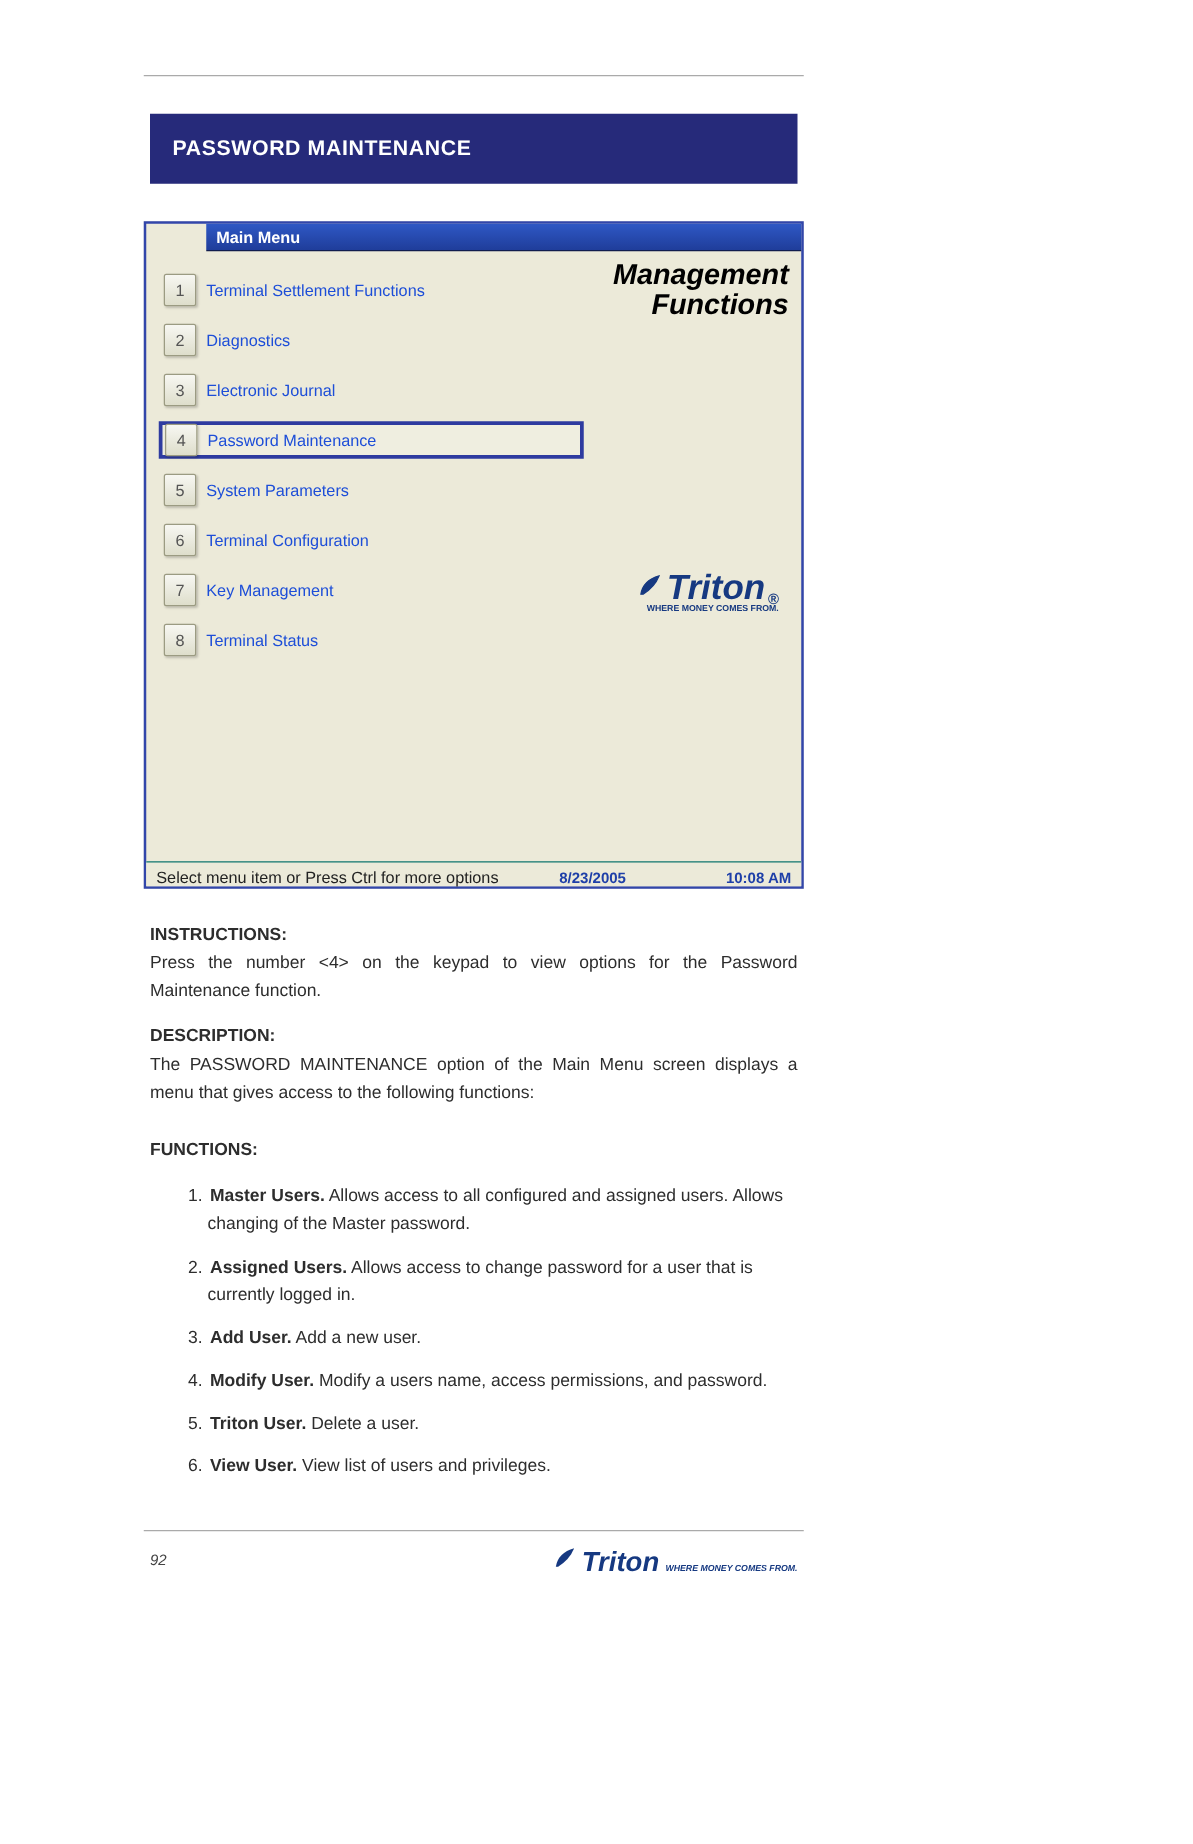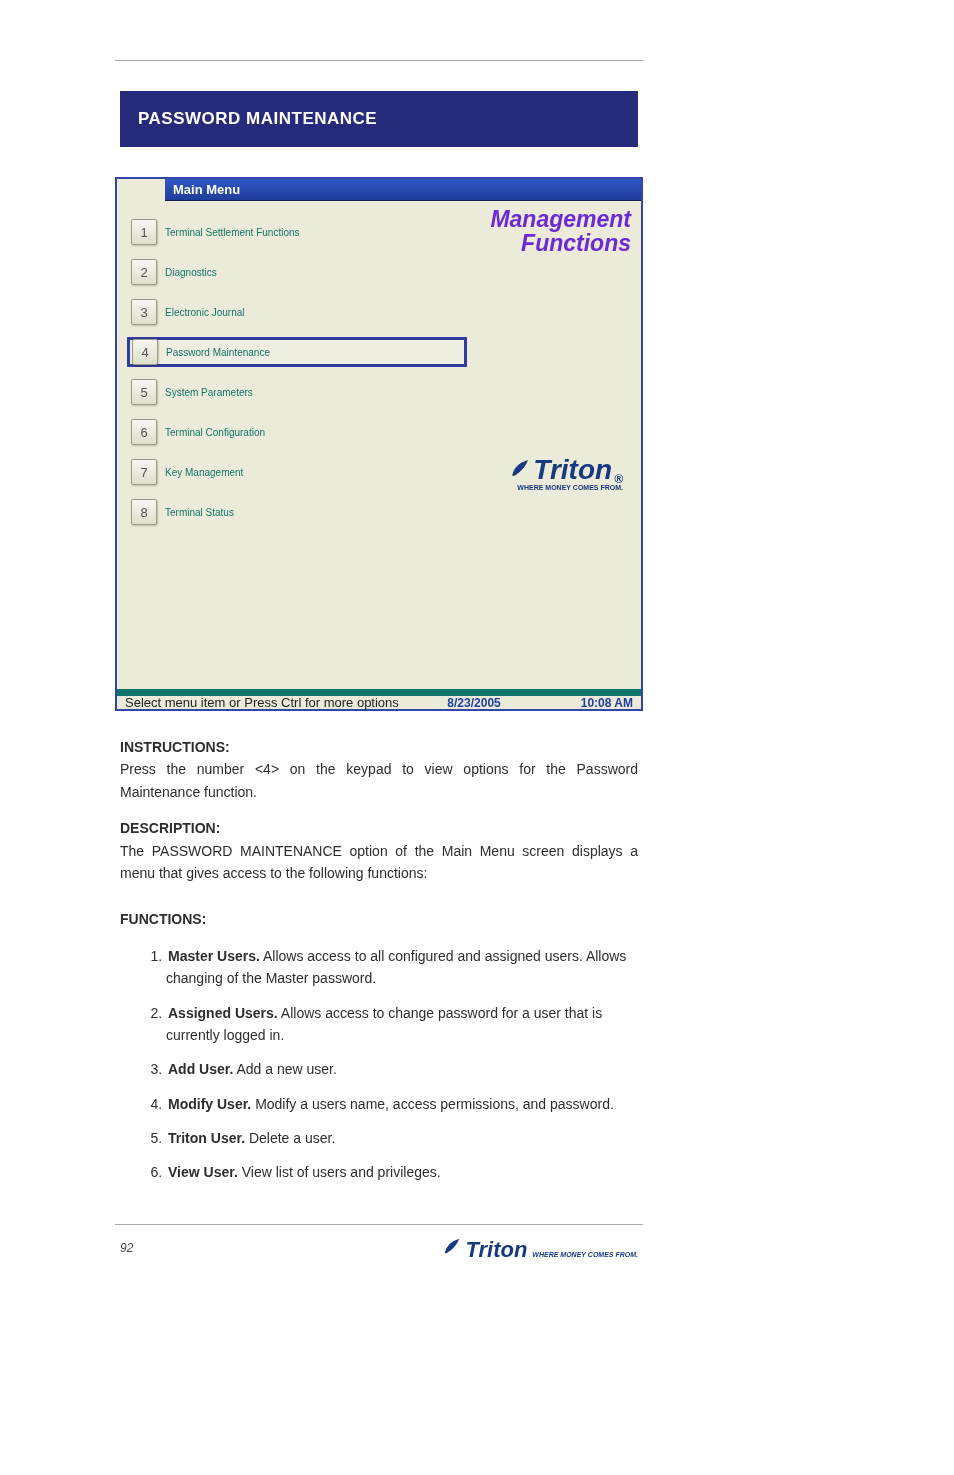--- a/index.html
+++ b/index.html
@@ -44,21 +44,21 @@
 
   .menu-area {
     position: relative;
     padding: 16px 10px 0 10px;
   }
 
   .side-label {
     position: absolute;
     right: 10px;
     top: 6px;
-    color: #6d28d9;
+    color: #000000;
     font-family: Arial, sans-serif;
     font-style: italic;
     font-weight: bold;
     font-size: 23px;
     text-align: right;
     line-height: 1.05;
   }
 
   .menu-item {
     display: flex;
@@ -76,21 +76,21 @@
     width: 26px; height: 26px;
     background: linear-gradient(#f7f7f2,#dedecb);
     border: 1px solid #9b9b82;
     border-radius: 2px;
     margin: 0 8px 0 2px;
     display:flex; align-items:center; justify-content:center;
     font-size: 13px; color: #555; font-family: Arial;
     box-shadow: 1px 1px 2px rgba(0,0,0,0.2);
   }
   .menu-item .txt {
-    font-size: 10px; color: #0f766e; font-family: Arial;
+    font-size: 13px; color: #1d4ed8; font-family: Arial;
   }
 
   .brand-block {
     position: absolute;
     right: 18px;
     bottom: 36px;
     text-align: right;
   }
   .brand-block .word {
     color: #163981;
@@ -108,22 +108,22 @@
     font-weight: bold;
     display: block;
     margin-top: -2px;
   }
   .leaf-icon svg { width: 22px; height: 22px; }
 
   .status-row {
     position: absolute;
     left: 0; right: 0; bottom: 0;
     height: 20px;
-    border-top: 7px solid #0f766e;
-    display: flex; align-items: center;
+    border-top: 1px solid #0f766e;
+    display: flex; align-items: flex-end;
     font-size: 12px; color: #333;
     padding: 0 8px;
     background: #ecead9;
   }
   .status-help { flex: 1; color: #222; font-size: 13px; }
   .status-date, .status-time {
     color: #1e3fa8; font-weight: bold; font-size: 12px;
   }
   .status-date { margin-right: 80px; }
 

